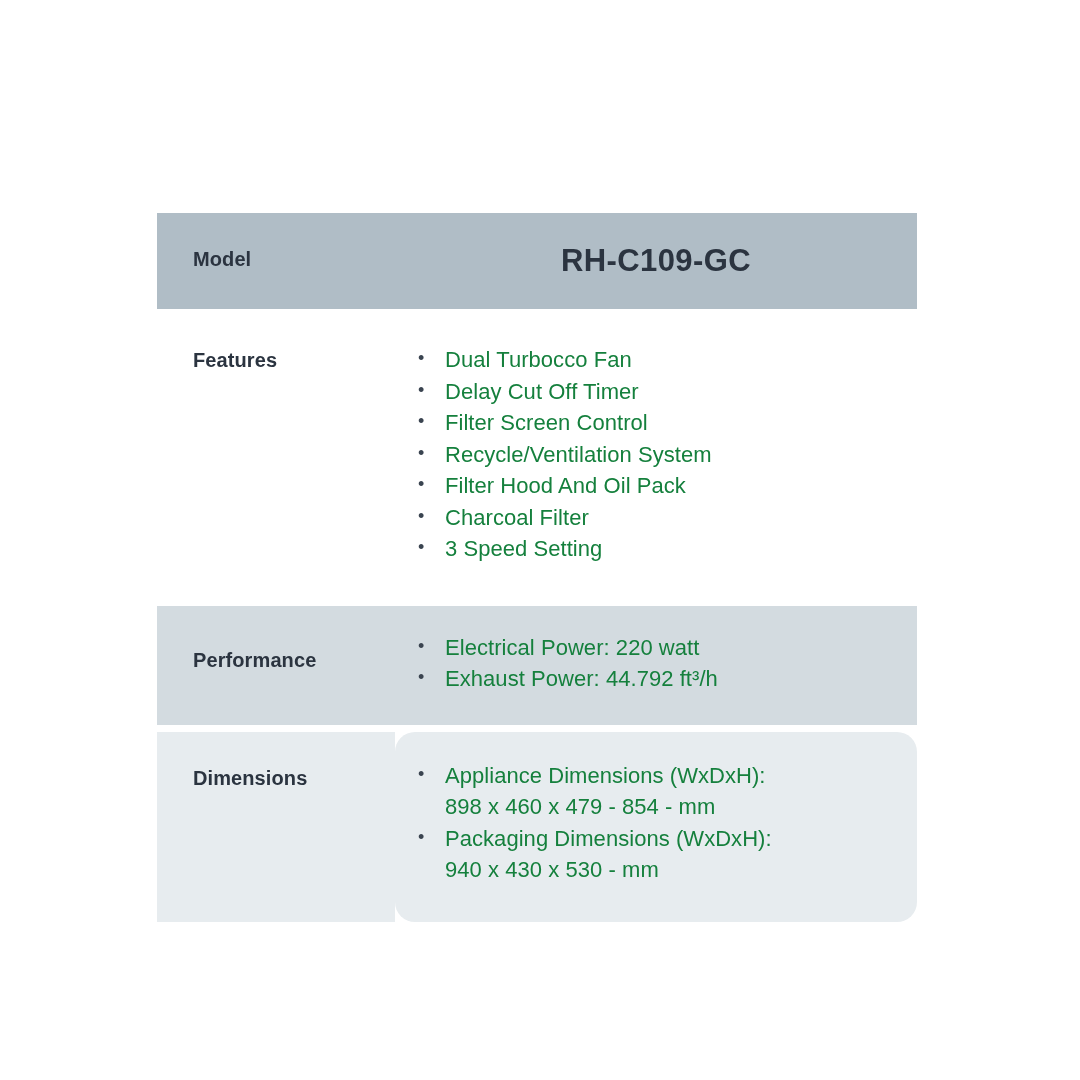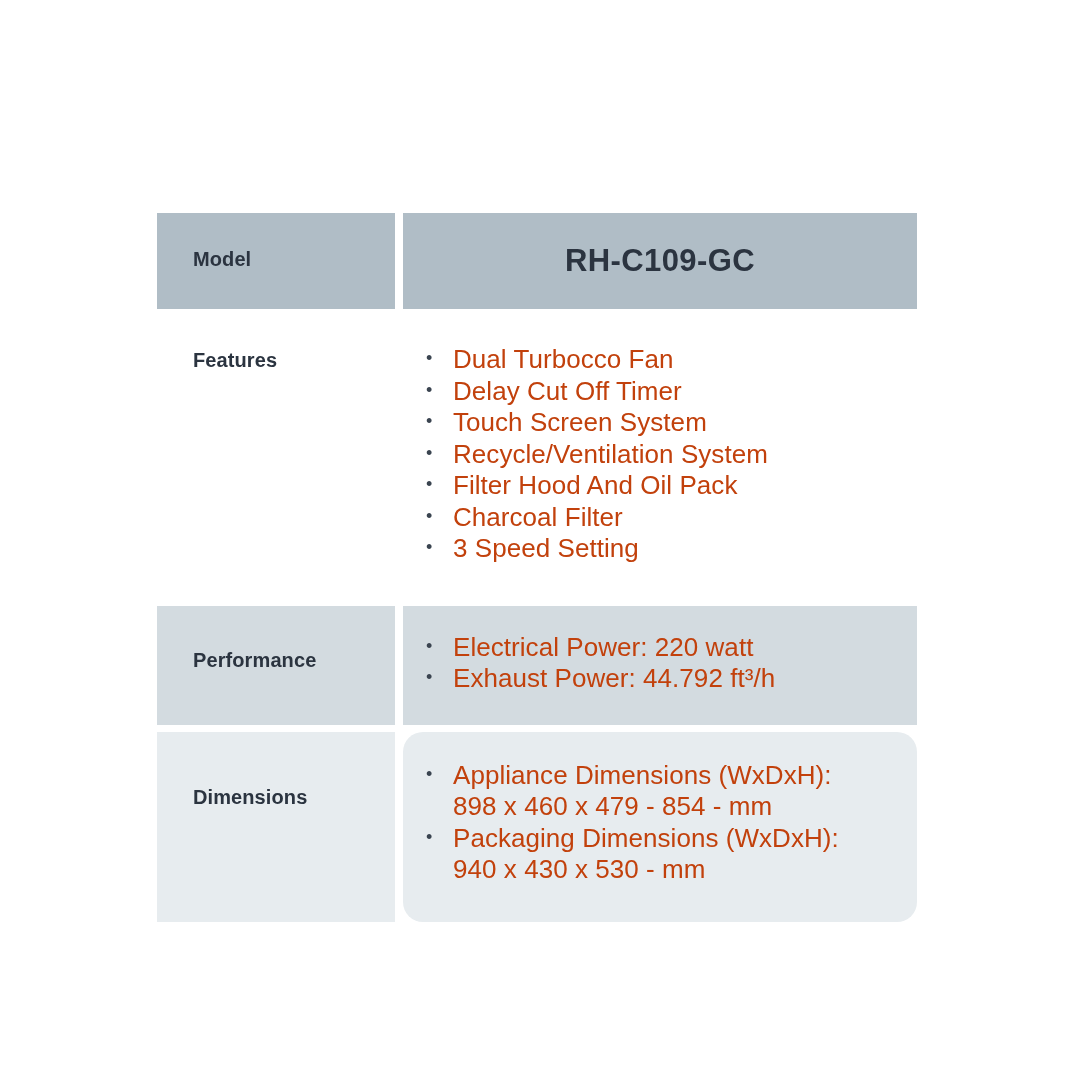--- a/index.html
+++ b/index.html
@@ -31,21 +31,20 @@
   .label-cell {
     width: 238px;
     flex: 0 0 238px;
     box-sizing: border-box;
     padding: 28px 0 18px 36px;
   }
 
   .value-cell {
     flex: 1 1 auto;
     box-sizing: border-box;
-    margin-left: 8px;
     padding: 36px 0 20px 0;
   }
 
   .label-text {
     font-size: 20px;
     font-weight: bold;
     color: #2b3440;
     letter-spacing: 0.1px;
     line-height: 1.2;
   }
@@ -100,21 +99,21 @@
     padding-top: 26px;
     padding-bottom: 30px;
   }
 
   
   .row-dimensions .label-cell,
   .row-dimensions .value-cell {
     background: #e7ecef;
   }
   .row-dimensions .label-cell {
-    padding-top: 53px;
+    padding-top: 34px;
     padding-bottom: 40px;
   }
   .row-dimensions .value-cell {
     padding-top: 28px;
     padding-bottom: 36px;
     border-radius: 20px;
   }
 
   .row-gap {
     height: 7px;
@@ -122,23 +121,23 @@
   }
 
   .spec-list {
     list-style: none;
     margin: 0;
     padding: 0;
   }
   .spec-list li {
     position: relative;
     padding-left: 50px;
-    font-size: 26px;
+    font-size: 22px;
     line-height: 31.5px;
-    color: #c2410c;
+    color: #15803d;
     letter-spacing: 0.05px;
   }
   .spec-list li::before {
     content: "\2022";
     position: absolute;
     left: 23px;
     top: -1px;
     font-size: 18px;
     color: #3a4450;
     line-height: 31.5px;
@@ -164,21 +163,21 @@
   <div class="row-gap"></div>
 
   <div class="spec-row row-features">
     <div class="label-cell">
       <div class="label-text">Features</div>
     </div>
     <div class="value-cell">
       <ul class="spec-list">
         <li>Dual Turbocco Fan</li>
         <li>Delay Cut Off Timer</li>
-        <li>Touch Screen System</li>
+        <li>Filter Screen Control</li>
         <li>Recycle/Ventilation System</li>
         <li>Filter Hood And Oil Pack</li>
         <li>Charcoal Filter</li>
         <li>3 Speed Setting</li>
       </ul>
     </div>
   </div>
 
   <div class="row-gap"></div>
 

